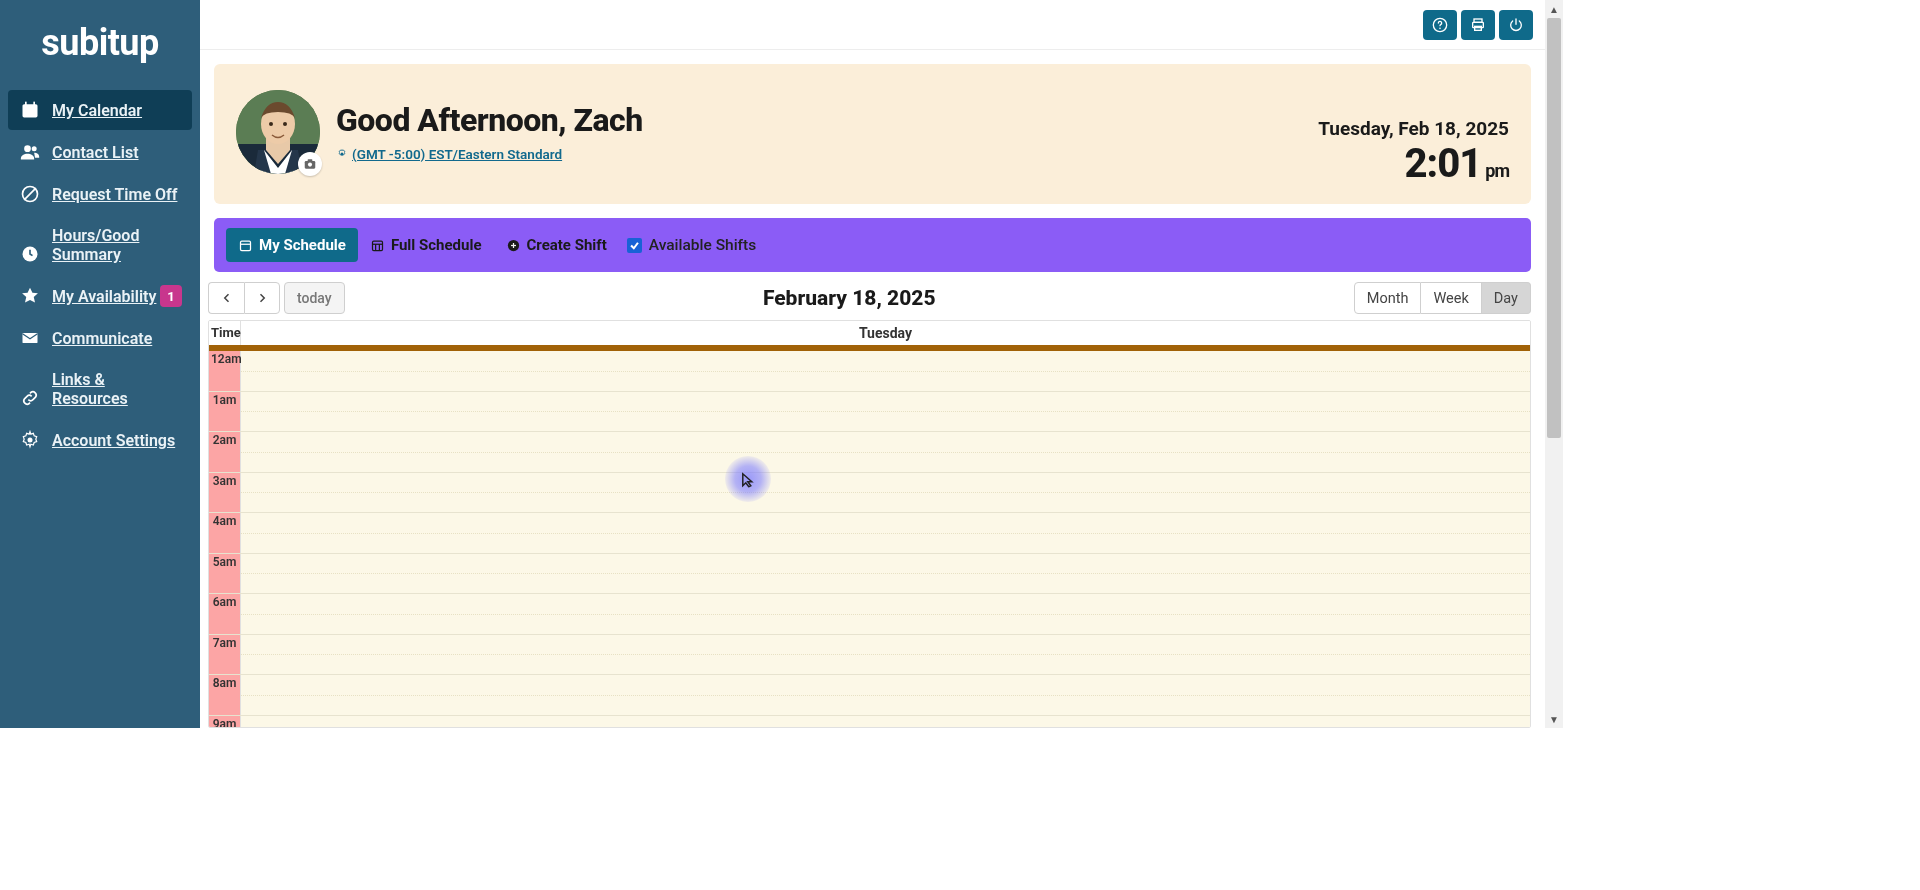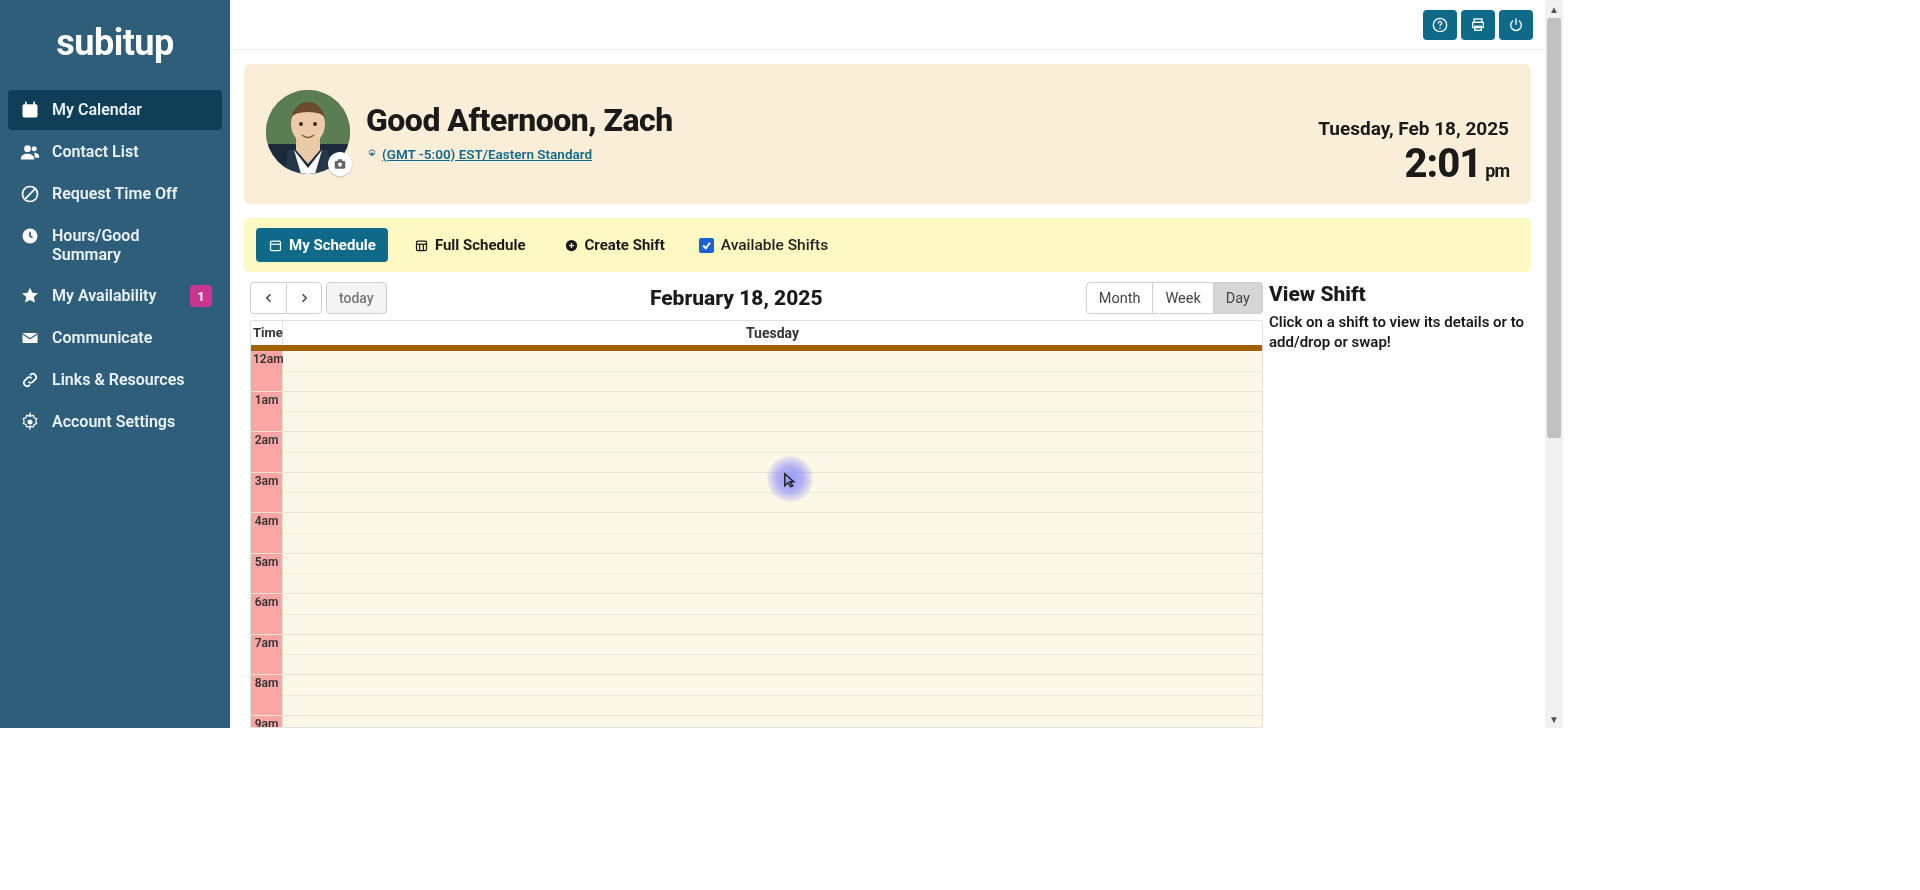--- a/index.html
+++ b/index.html
@@ -37,51 +37,52 @@
     position:absolute;
     left:2px; right:2px;
     top:18px;
     height:420px;
     background:#c1c1c1;
     border-radius:2px;
   }
 
   
   .sidebar {
-    width: 230px;
+    width: 200px;
     background: #2e5e7a;
     color: #fff;
     flex-shrink: 0;
     display:flex;
     flex-direction:column;
   }
   .logo {
     padding: 22px 0 20px 0;
     text-align: center;
   }
   .logo-text {
     font-size: 36px;
     font-weight: 700;
     letter-spacing: -0.5px;
     color:#fff;
     position:relative;
     display:inline-block;
   }
   .nav { padding:4px 4px; }
   .nav-item {
-    display:flex; align-items:flex-start;
+    display:flex; align-items:flex-end;
     gap:12px;
     padding:10px 12px;
     font-size:16px;
     font-weight:600;
     color:#eaf2f6;
     border-radius:4px;
     margin:2px 4px;
     cursor:pointer;
     position:relative;
+    text-decoration:underline;
   }
   .nav-item.active { background:#0f3e56; }
   .nav-icon { width:20px; height:20px; flex-shrink:0; display:flex; align-items:center; justify-content:center; }
   .nav-icon svg { fill:#fff; }
   .badge {
     position:absolute;
     right:10px;
     top:50%; transform:translateY(-50%);
     background:#c8368d;
     color:#fff;
@@ -174,26 +175,25 @@
   .clock-time {
     font-size:40px; font-weight:800; color:#1a1a1a;
     letter-spacing:-1px;
     line-height:1;
     margin-top:4px;
   }
   .clock-ampm { font-size:18px; font-weight:700; margin-left:4px; }
 
   .toolbar {
     margin:14px 14px 0 14px;
-    background:#fef9c3;
+    background:#8b5cf6;
     border-radius:5px;
     padding:10px 12px;
     display:flex;
     align-items:center;
-    gap:14px;
   }
   .tool-btn {
     display:inline-flex; align-items:center; gap:6px;
     padding:8px 12px;
     font-size:15px; font-weight:700;
     color:#1a1a1a;
     border-radius:4px;
     cursor:pointer;
   }
   .tool-btn svg{ width:15px; height:15px; fill:currentColor; }
@@ -203,22 +203,22 @@
   .avail-check { display:flex; align-items:center; gap:7px; font-size:15.5px; font-weight:500; margin-left:8px; }
   .avail-check .cb {
     width:15px; height:15px; background:#1862d6;
     border-radius:2px;
     display:flex; align-items:center; justify-content:center;
   }
   .avail-check .cb svg{ width:11px; height:11px; stroke:#fff; stroke-width:3; fill:none; }
 
   .content-row {
     display:flex;
-    margin:10px 14px 0 20px;
-    gap:6px;
+    margin:10px 14px 0 8px;
+    gap:18px;
     flex:1;
     min-height:0;
   }
   .calendar-col { flex:1; min-width:0; display:flex; flex-direction:column; }
   .sidebar-right { width:262px; flex-shrink:0; }
   .sidebar-right h2 {
     margin:0 0 6px 0;
     font-size:21px; font-weight:800; color:#1a1a1a;
   }
   .sidebar-right p { margin:0; font-size:15px; font-weight:600; color:#1a1a1a; line-height:1.35; }
@@ -606,24 +606,20 @@
               </div>
               <div class="indicator">
               <svg viewBox="0 0 16 16">
                   <path d="M2 2 L2 14 L5 11 L8 15 L10 14 L7 10 L11 10 Z"></path>
                 </svg>
             </div>
           </div>
         </div>
       </div>
 
-      <aside class="sidebar-right">
-        <h2>View Shift</h2>
-        <p>Click on a shift to view its details or to add/drop or swap!</p>
-      </aside>
     </div>
 
   </main>
 
   <div class="scroll-track">
     <div class="scroll-up">▲</div>
     <div class="scroll-thumb"></div>
     <div class="scroll-down">▼</div>
   </div>
 </div>

